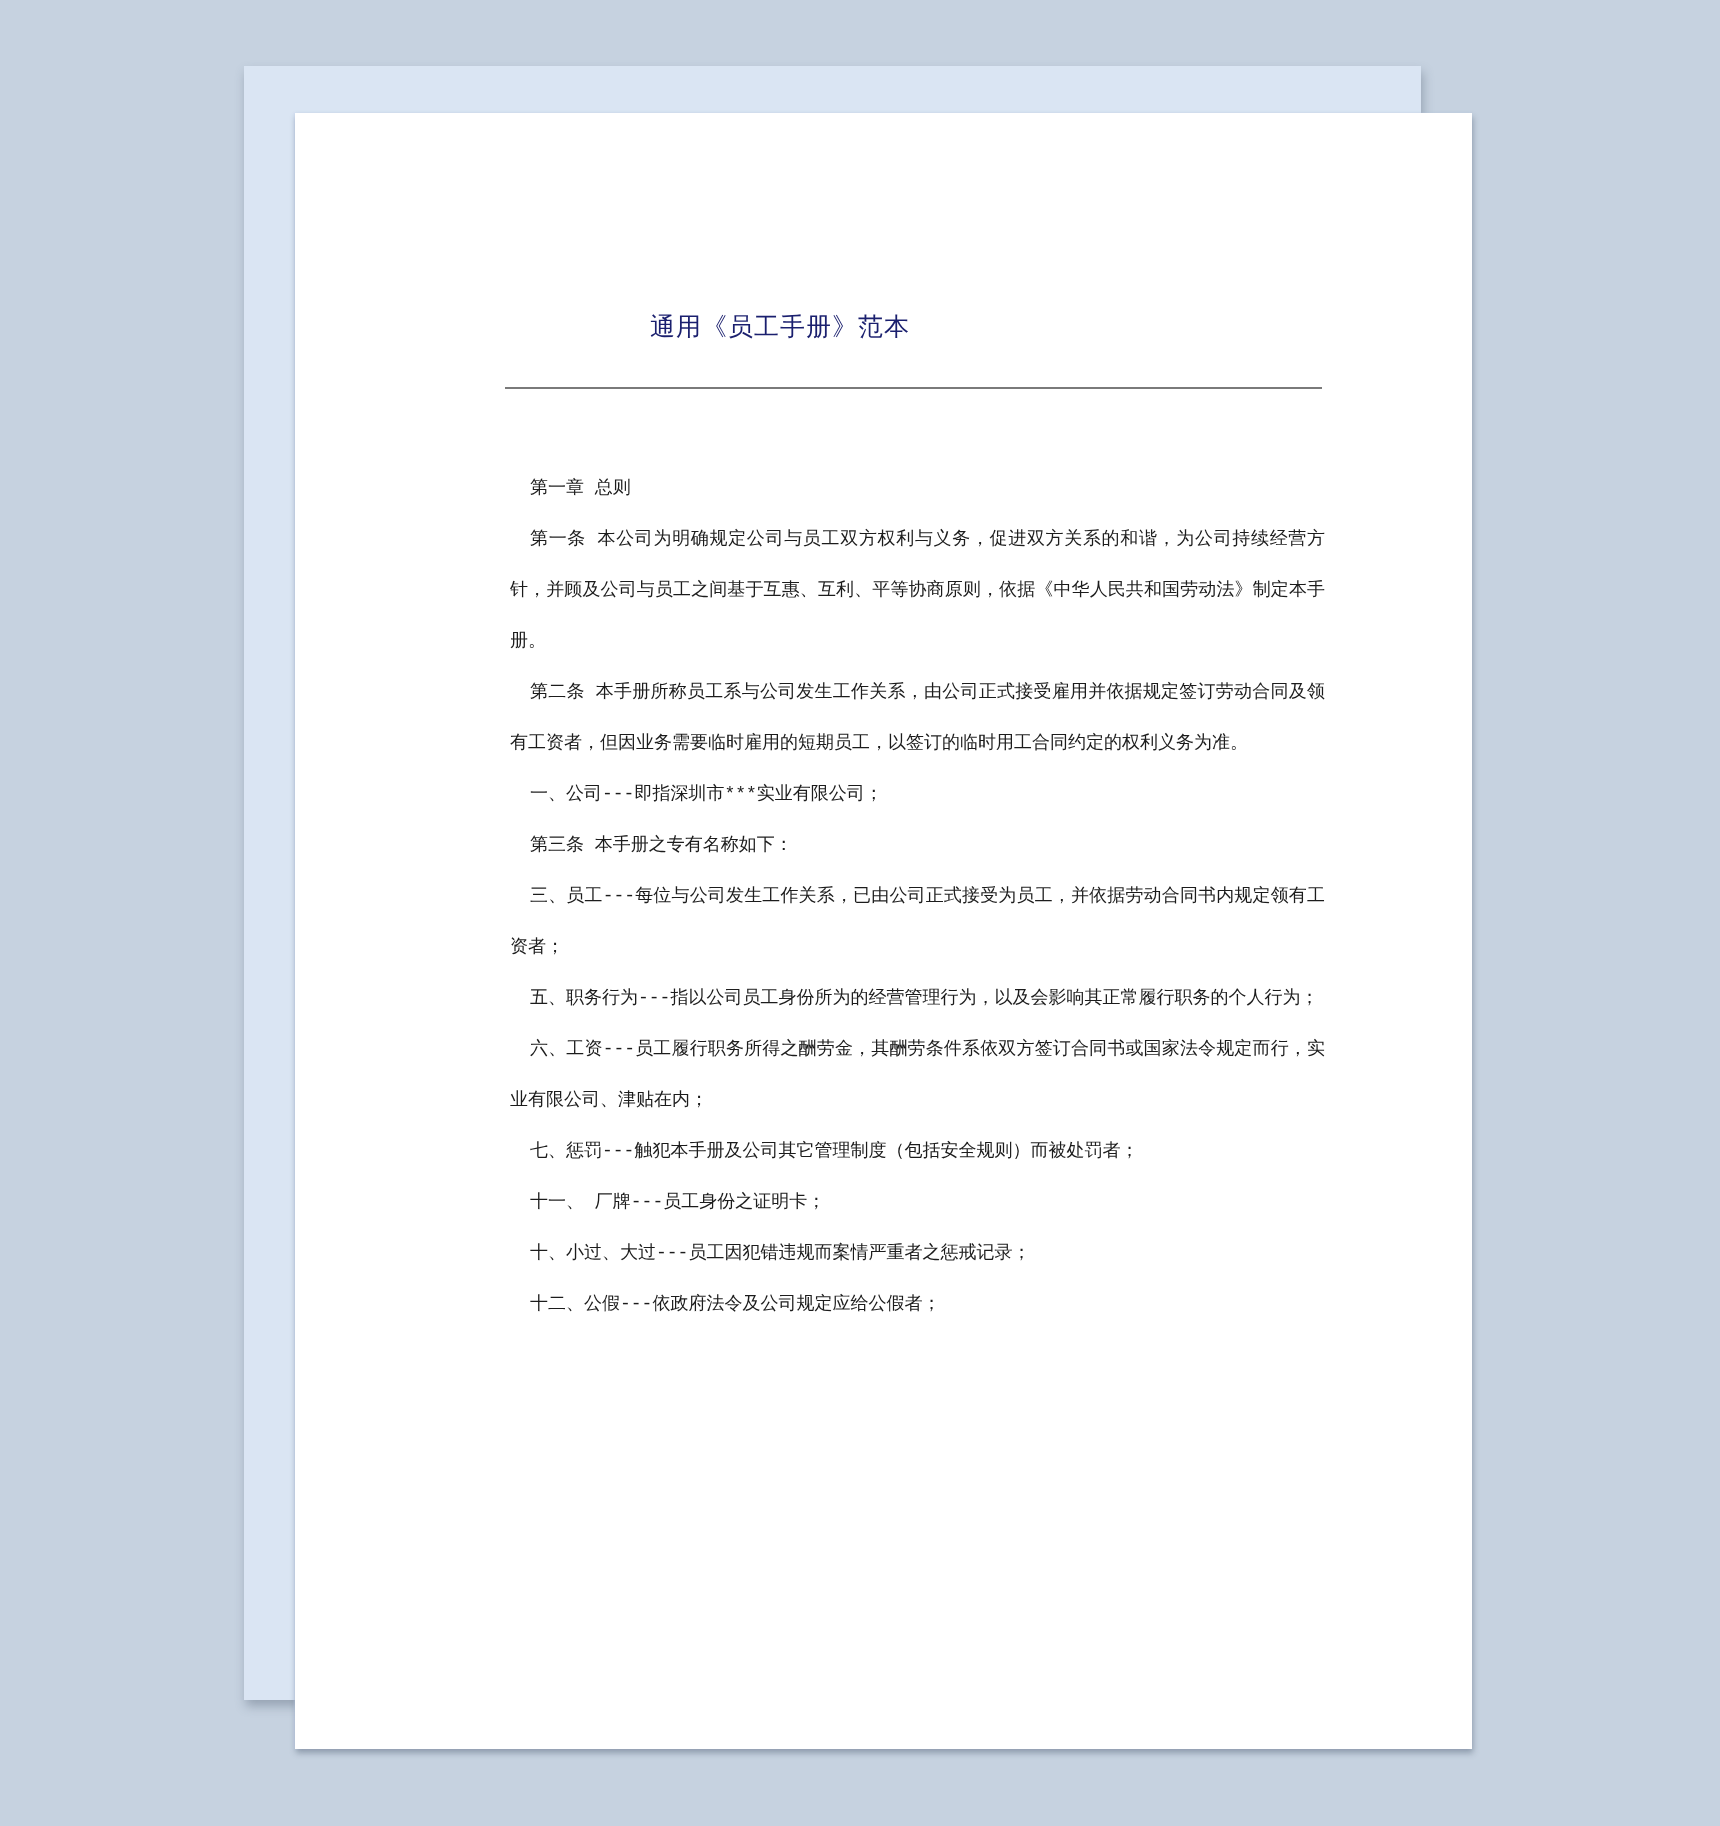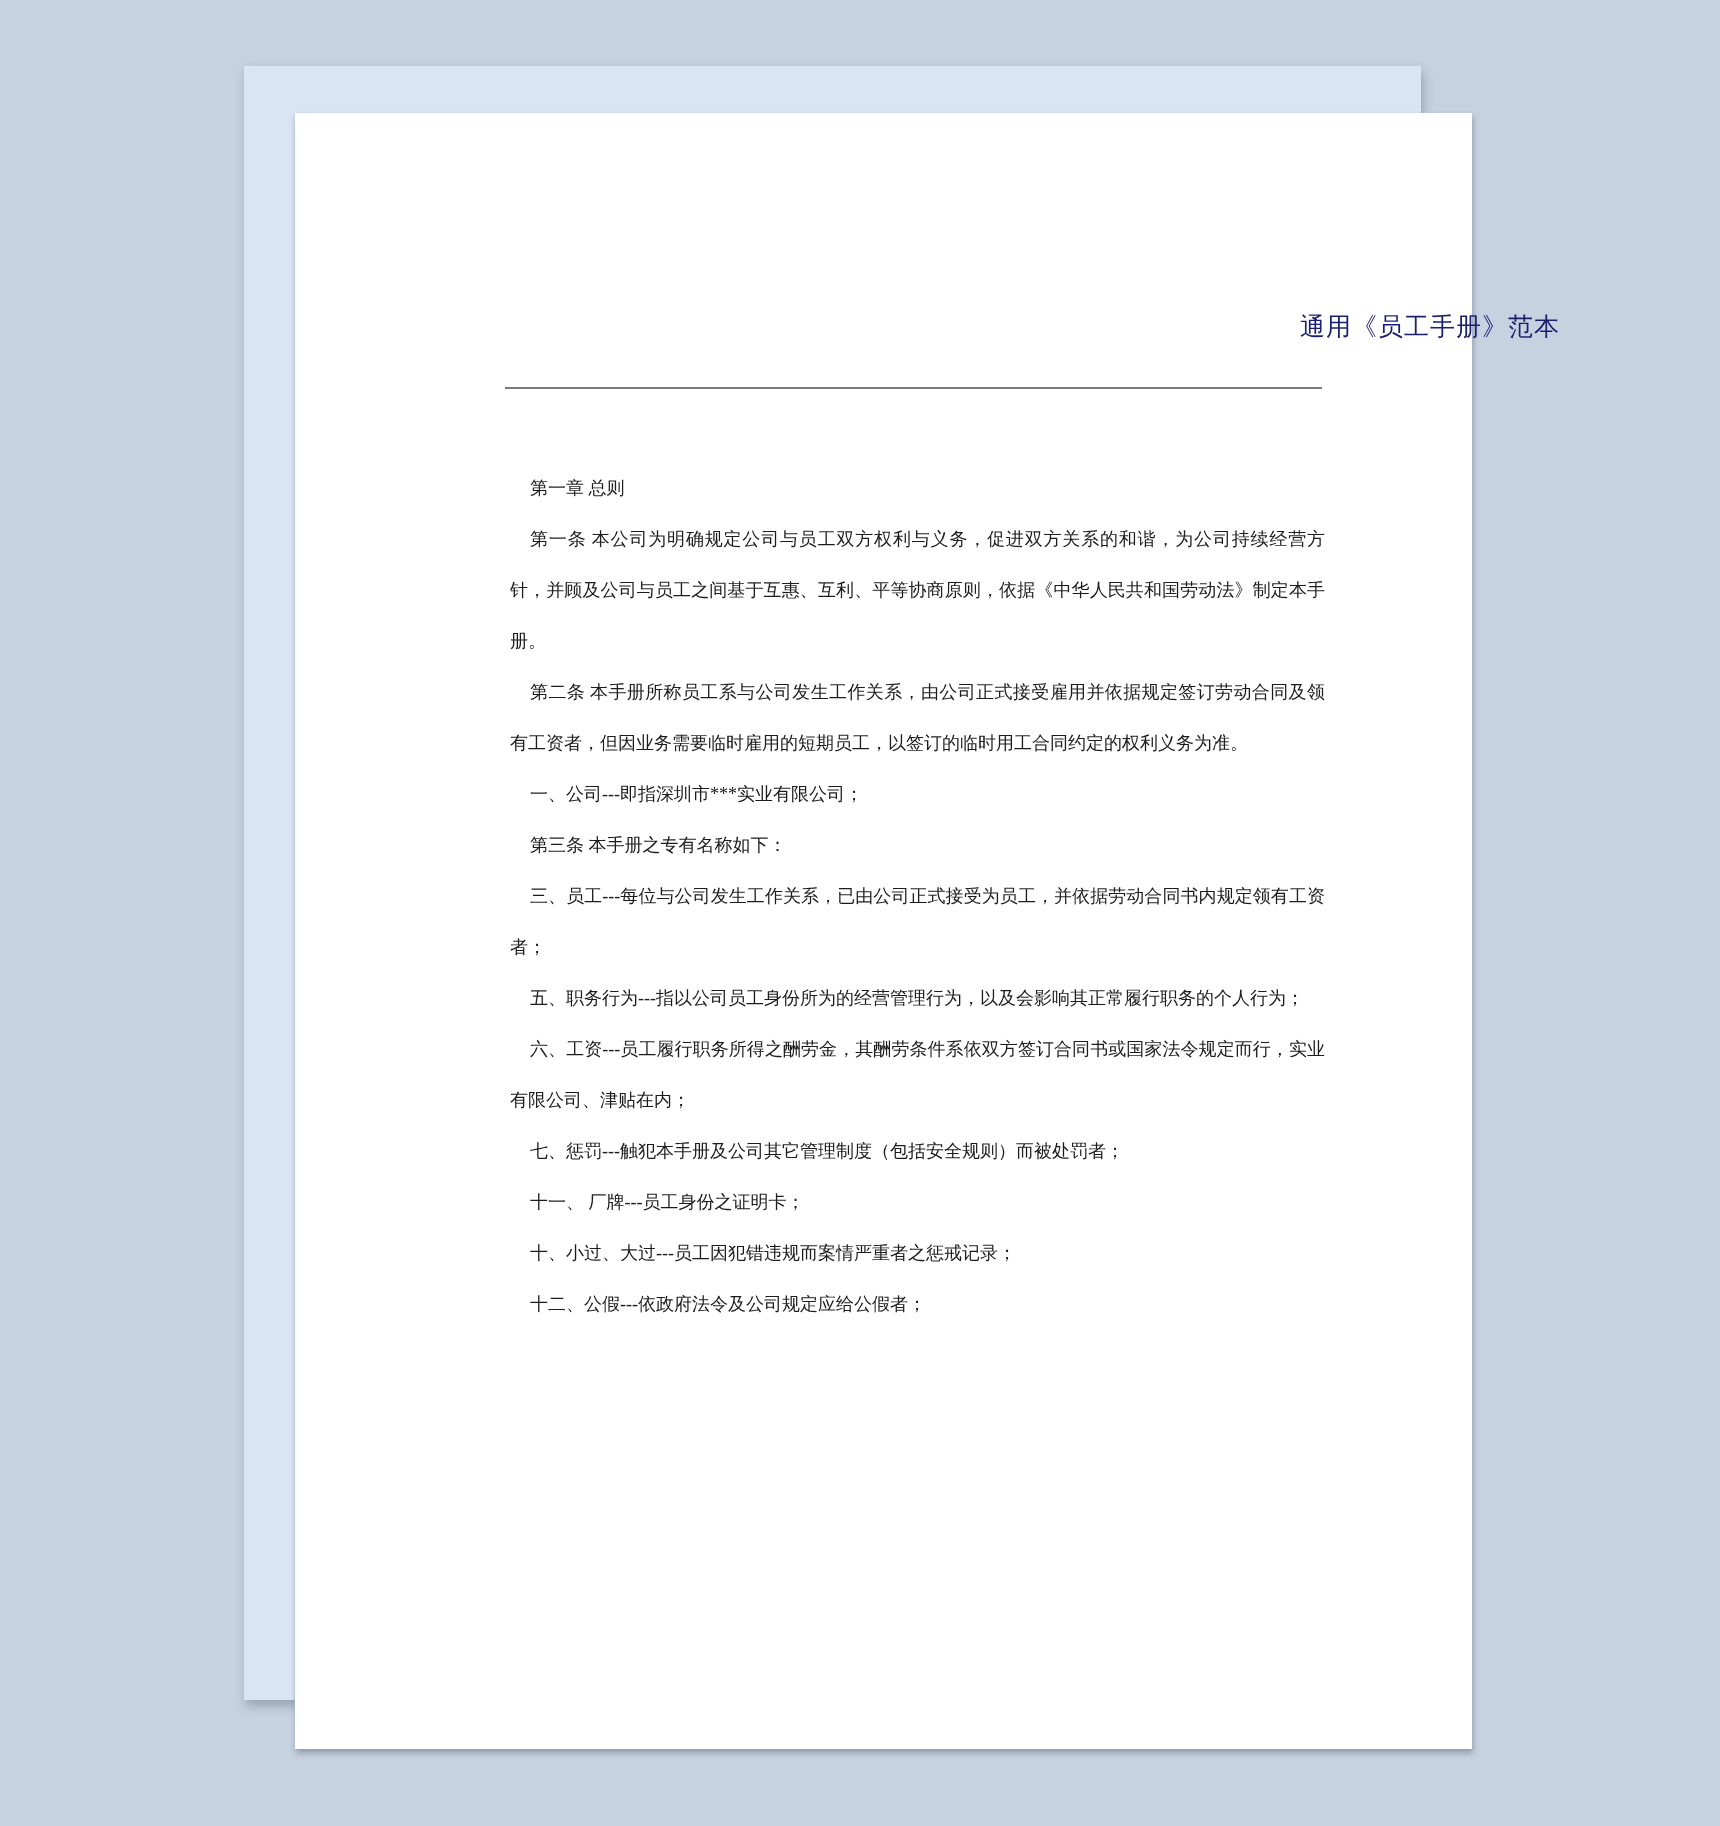--- a/index.html
+++ b/index.html
@@ -30,21 +30,21 @@
       width: 1177px;
       height: 1636px;
       background: #ffffff;
       box-shadow: 1px 4px 6px rgba(60, 75, 95, 0.4), -1px 0 2px rgba(200, 215, 240, 0.6);
     }
     .doc-title {
       position: absolute;
       left: 0;
       top: 310px;
       width: 1560px;
-      text-align: right;
+      text-align: center;
       font-size: 25px;
       color: #1a1f6e;
       letter-spacing: 1px;
       font-family: Liberation Sans, sans-serif;
       font-weight: normal;
     }
     .title-rule {
       position: absolute;
       left: 505px;
       top: 387px;
@@ -53,21 +53,21 @@
       border-top: 2px solid #7a7a7a;
     }
     .doc-body {
       position: absolute;
       left: 510px;
       top: 463px;
       width: 815px;
       font-size: 18px;
       line-height: 51px;
       color: #1c1c1c;
-      font-family: Liberation Serif, serif;
+      font-family: Liberation Mono, monospace;
     }
     .para {
       margin: 0;
       text-indent: 20px;
       text-align: justify;
       white-space: normal;
       word-break: break-all;
     }
   </style>
 </head>

